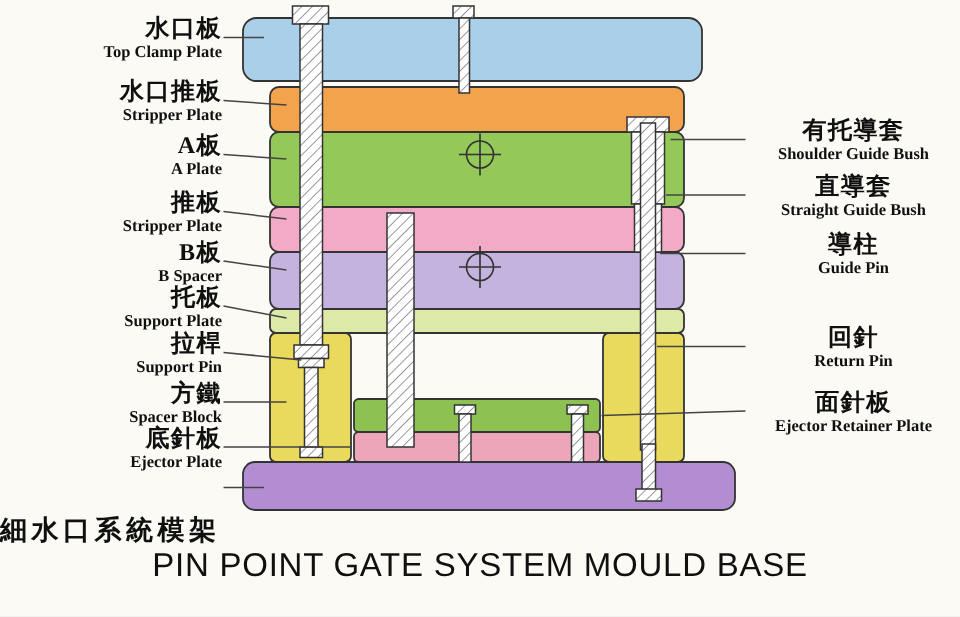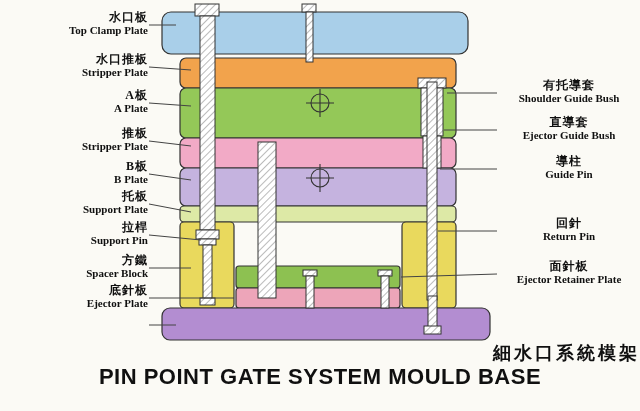--- a/index.html
+++ b/index.html
@@ -7,32 +7,32 @@
   .page{
     position:relative;width:640px;height:411px;background:#fbfaf5;overflow:hidden;
     font-family:"Liberation Serif","DejaVu Serif",serif;color:#101010;
   }
   svg.diagram{position:absolute;top:0;left:0}
   .plate{stroke:#333;stroke-width:1.2}
   .pin{fill:url(#hatch);stroke:#333;stroke-width:1}
   .mark{fill:none;stroke:#333;stroke-width:1.1}
   .leader{stroke:#444;stroke-width:1;fill:none}
   .label{position:absolute;font-weight:bold;line-height:1.2}
-  .label .cn{font-size:12px;letter-spacing:1px}
+  .label .cn{font-size:16px;letter-spacing:1px}
   .label .en{font-size:11px}
   .label.left{left:2px;width:146px;text-align:right}
   .label.right{left:500px;width:138px;text-align:center}
   .title-cn{
-    position:absolute;top:341px;left:0;width:100%;text-align:right;
+    position:absolute;top:341px;left:0;width:100%;text-align:left;
     font-size:18px;font-weight:bold;letter-spacing:3px;
   }
   .title-en{
     position:absolute;top:364px;left:0;width:100%;text-align:center;
     font-family:"Liberation Sans","DejaVu Sans",sans-serif;
-    font-size:22px;font-weight:bold;letter-spacing:.5px;
+    font-size:22px;font-weight:normal;letter-spacing:.5px;
   }
 </style>
 </head>
 <body>
 
 <div class="page">
 
   <svg class="diagram" width="640" height="411" viewBox="0 0 640 411">
     <defs>
       <pattern id="hatch" width="5" height="5" patternUnits="userSpaceOnUse" patternTransform="rotate(45)">
@@ -114,21 +114,21 @@
   <div class="label left" style="top:88px">
     <div class="cn">A板</div>
     <div class="en">A Plate</div>
   </div>
   <div class="label left" style="top:126px">
     <div class="cn">推板</div>
     <div class="en">Stripper Plate</div>
   </div>
   <div class="label left" style="top:159px">
     <div class="cn">B板</div>
-    <div class="en">B Plate</div>
+    <div class="en">B Spacer</div>
   </div>
   <div class="label left" style="top:189px">
     <div class="cn">托板</div>
     <div class="en">Support Plate</div>
   </div>
   <div class="label left" style="top:220px">
     <div class="cn">拉桿</div>
     <div class="en">Support Pin</div>
   </div>
   <div class="label left" style="top:283px">
@@ -139,21 +139,21 @@
     <div class="cn">方鐵</div>
     <div class="en">Spacer Block</div>
   </div>
 
   <div class="label right" style="top:78px">
     <div class="cn">有托導套</div>
     <div class="en">Shoulder Guide Bush</div>
   </div>
   <div class="label right" style="top:115px">
     <div class="cn">直導套</div>
-    <div class="en">Ejector Guide Bush</div>
+    <div class="en">Straight Guide Bush</div>
   </div>
   <div class="label right" style="top:154px">
     <div class="cn">導柱</div>
     <div class="en">Guide Pin</div>
   </div>
   <div class="label right" style="top:216px">
     <div class="cn">回針</div>
     <div class="en">Return Pin</div>
   </div>
   <div class="label right" style="top:259px">

